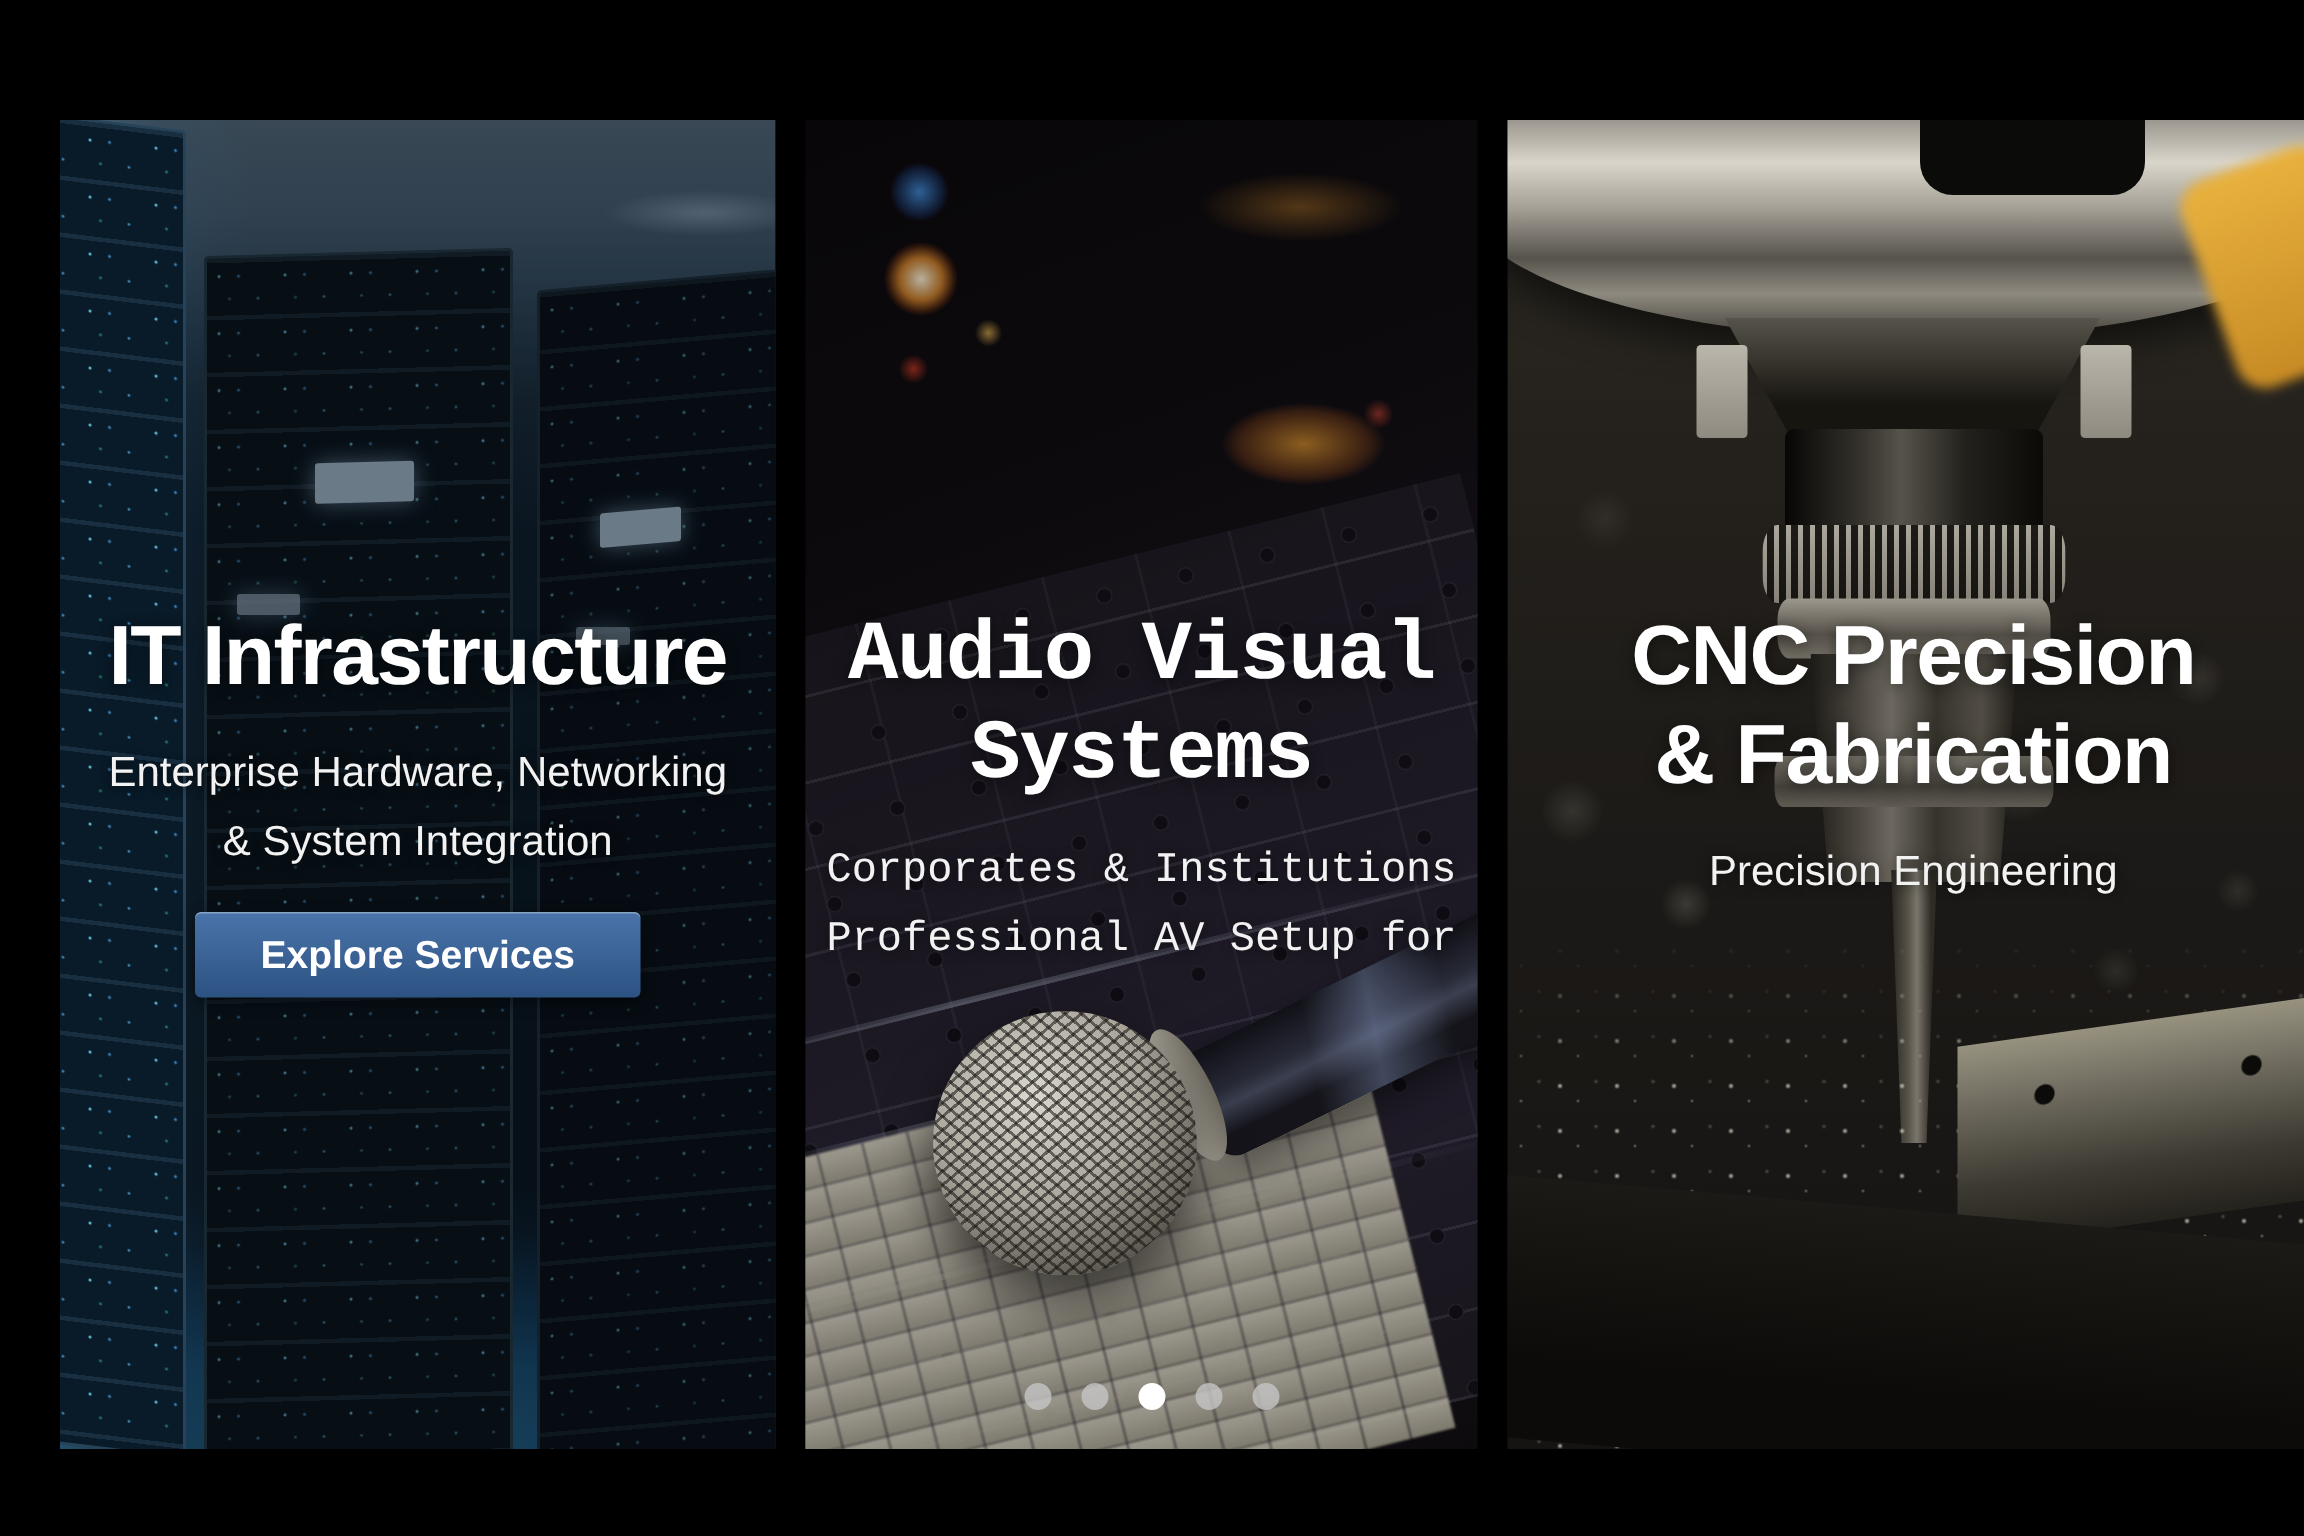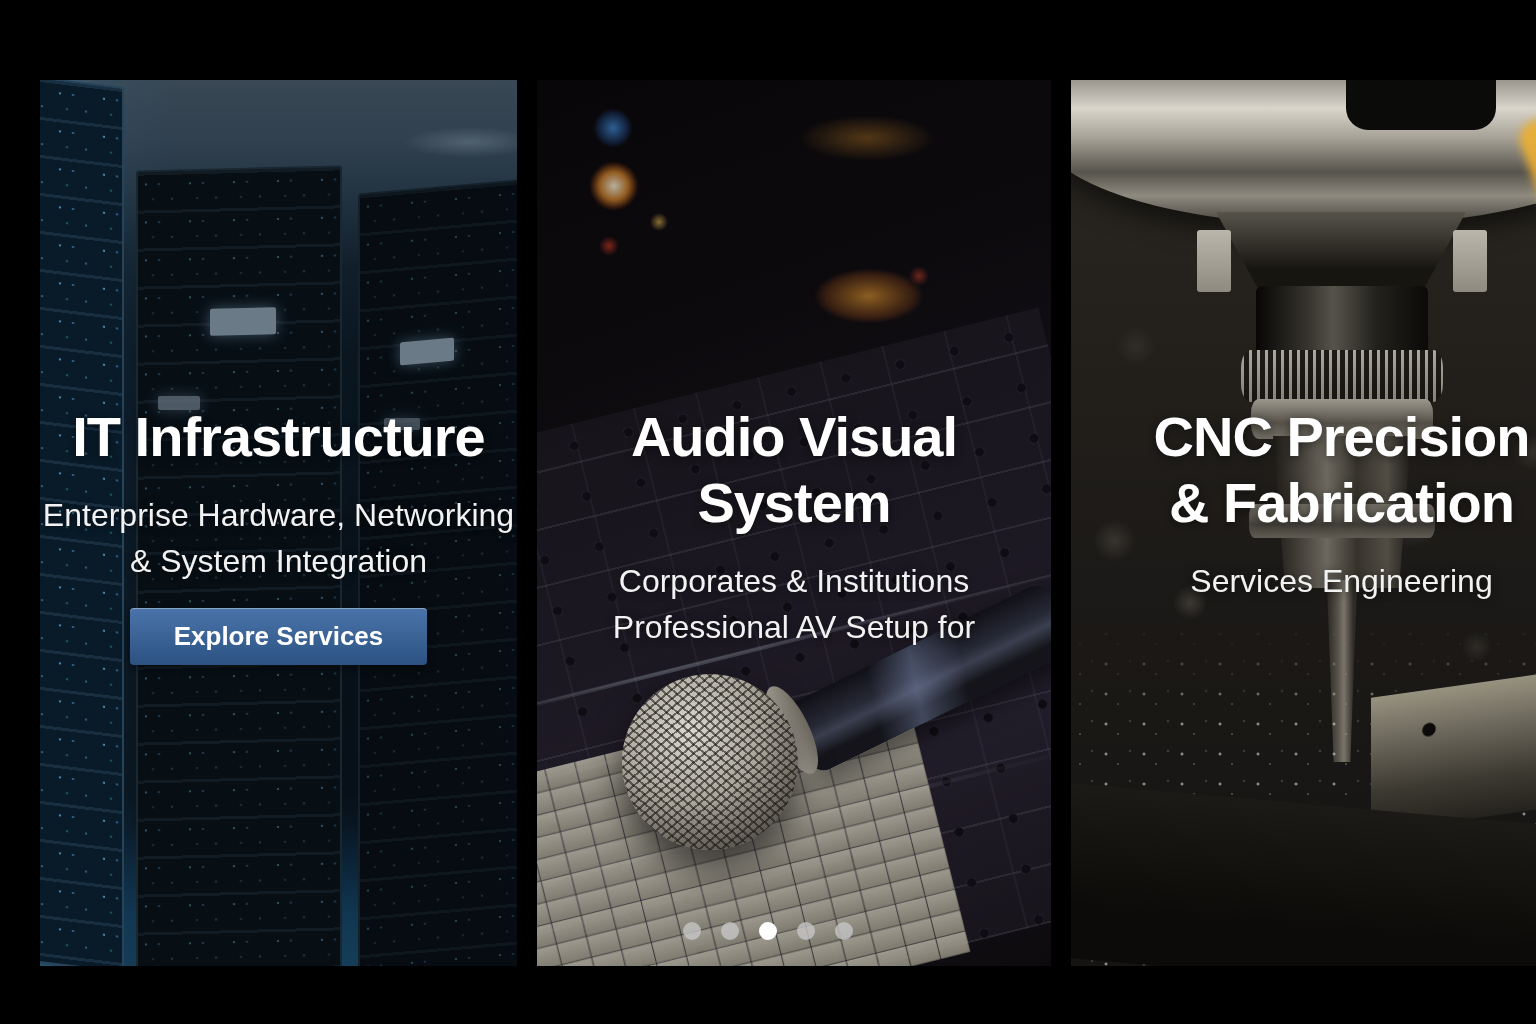--- a/index.html
+++ b/index.html
@@ -7,28 +7,28 @@
     --dot-active:#ffffff; --dot-inactive:#c6c6c6;
     --title-color:#ffffff; --sub-color:#f2f2f2;
   }
   *{margin:0;padding:0;box-sizing:border-box;}
   html,body{background:#000;}
   body{font-family:"Liberation Sans",sans-serif;}
   .stage{position:relative;width:1536px;height:1024px;background:#000;overflow:hidden;}
   .slides-row{position:absolute;top:80px;left:0;height:886px;display:flex;gap:20px;padding-left:40px;}
   .slide{position:relative;height:886px;overflow:hidden;background:#0a0a0a;}
   .s1{width:477px;}
-  .s2{width:514px;}
+  .s2{width:448px;font-family:Liberation Mono, monospace;}
   .s3{width:541px;}
   .art{position:absolute;inset:0;}
   .overlay{position:absolute;inset:0;background:rgba(0,0,0,.25);}
   .content{position:absolute;inset:0;display:flex;flex-direction:column;align-items:center;padding-top:324px;z-index:5;}
   .title{color:var(--title-color);font-weight:700;font-size:56px;line-height:66px;letter-spacing:-1px;text-align:center;text-shadow:0 2px 10px rgba(0,0,0,.45);}
   .title .tl{display:block;}
-  .sub{margin-top:22px;color:var(--sub-color);font-weight:400;font-size:32px;line-height:46px;text-align:center;text-shadow:0 1px 8px rgba(0,0,0,.5);}
+  .sub{margin-top:22px;color:var(--sub-color);font-weight:400;font-size:28px;line-height:46px;text-align:center;text-shadow:0 1px 8px rgba(0,0,0,.5);}
   .sub .sl{display:block;}
   .cta{margin-top:24px;height:57px;padding:0 44px;border:0;border-radius:4px;cursor:pointer;
        color:#fff;font-family:"Liberation Sans",sans-serif;font-weight:700;font-size:26px;
        background:linear-gradient(180deg,var(--cta-top),var(--cta-bottom));
        box-shadow:inset 0 1px 0 rgba(255,255,255,.35), 0 3px 10px rgba(0,0,0,.45);text-align:center;}
   .pagination{position:absolute;top:922px;left:50%;transform:translateX(-50%);display:flex;gap:20px;z-index:6;}
   .dot{width:18px;height:18px;border-radius:50%;background:var(--dot-inactive);opacity:.8;cursor:pointer;}
   .dot.active{background:var(--dot-active);opacity:1;}
 
   
@@ -188,21 +188,21 @@
         <div class="mixer-rail rail-c"></div>
         <div class="mixer-keys"></div>
         <div class="mic-body"></div>
         <div class="mic-ring"></div>
         <div class="mic-head"></div>
       </div>
       <div class="overlay"></div>
       <div class="content">
         <h2 class="title">
           <span class="tl">Audio Visual</span>
-          <span class="tl">System</span>
+          <span class="tl">Systems</span>
         </h2>
         <p class="sub">
           <span class="sl">Corporates &amp; Institutions</span>
           <span class="sl">Professional AV Setup for</span>
         </p>
       </div>
     </section>
 
     <section class="slide s3">
       <div class="art art-cnc">
@@ -222,21 +222,21 @@
         <div class="cnc-vise"></div>
         <div class="cnc-base"></div>
       </div>
       <div class="overlay"></div>
       <div class="content">
         <h2 class="title">
           <span class="tl">CNC Precision</span>
           <span class="tl">&amp; Fabrication</span>
         </h2>
         <p class="sub">
-          <span class="sl">Services Engineering</span>
+          <span class="sl">Precision Engineering</span>
         </p>
       </div>
     </section>
 
   </div>
 
   <div class="pagination">
       <div class="dot"></div>
       <div class="dot"></div>
       <div class="dot active"></div>

